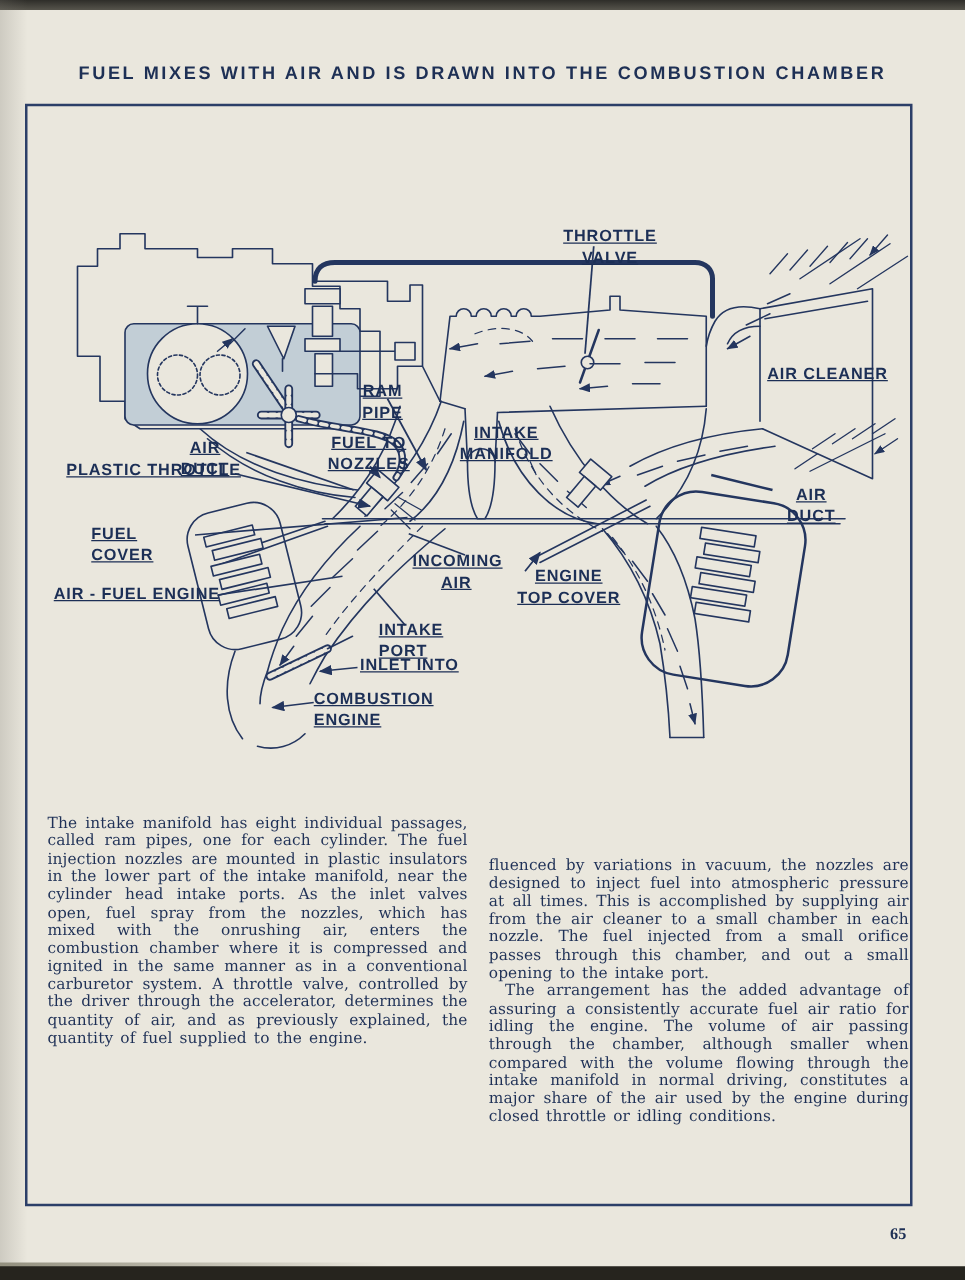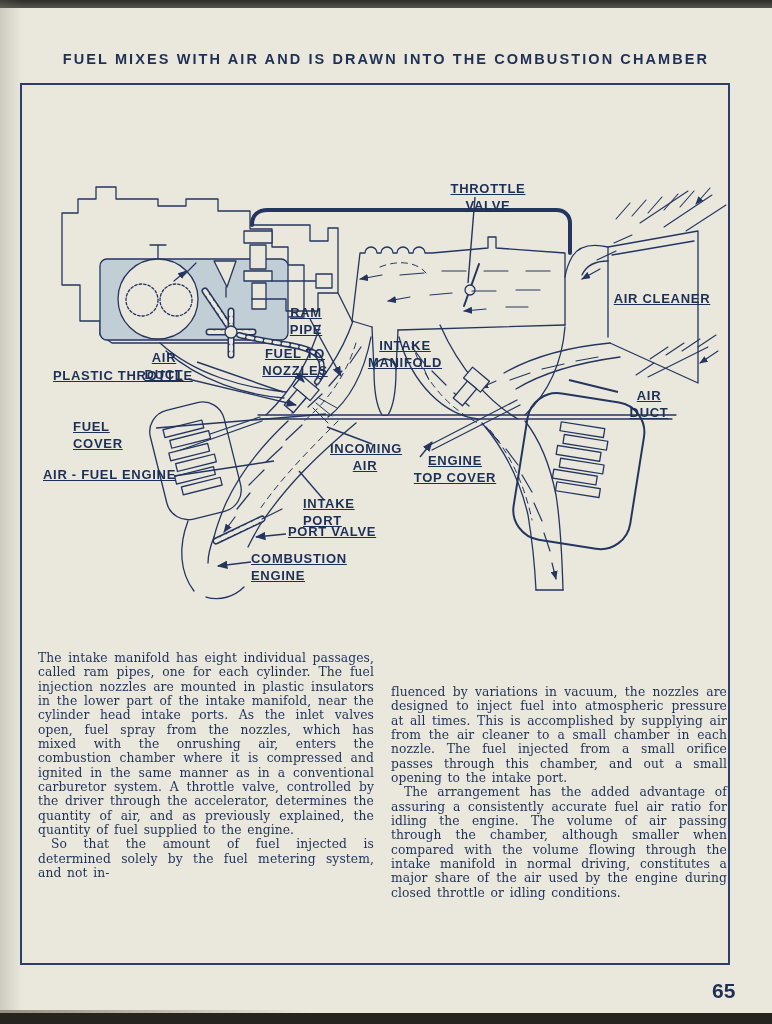--- a/index.html
+++ b/index.html
@@ -19,21 +19,21 @@
   .diagram-svg{position:absolute;left:20px;top:85px;width:708px;height:555px;}
   .dlabel{position:absolute;font-weight:bold;font-size:13px;line-height:1.3;
         letter-spacing:.7px;color:#1c2f56;text-decoration:underline;}
   .dlabel.c{text-align:center;}
   .col{position:absolute;top:651px;width:336px;font-family:"DejaVu Serif",serif;
         font-size:12.3px;line-height:14.35px;color:#1f3157;text-align:justify;
         word-spacing:1.6px;letter-spacing:.1px;}
   .col p{margin:0;}
   .col p.indent{text-indent:13px;}
   .page-number{position:absolute;left:712px;top:979px;width:40px;
-        font-weight:bold;font-size:21px;color:#1e3055;}
+        font-weight:bold;font-size:13px;color:#1e3055;font-family:Liberation Serif, serif;}
 </style>
 </head>
 <body>
 
 <div class="page">
   <div class="scan-top"></div>
   <div class="scan-left"></div>
 
   <div class="title">FUEL MIXES WITH AIR AND IS DRAWN INTO THE COMBUSTION CHAMBER</div>
 
@@ -217,26 +217,25 @@
   <div class="dlabel c" style="left:363px;top:338px;width:84px;">INTAKE MANIFOLD</div>
   <div class="dlabel c" style="left:234px;top:346px;width:70px;margin-left:26px;">FUEL TO NOZZLES</div>
   <div class="dlabel c" style="left:131px;top:350px;width:66px;">AIR DUCT</div>
   <div class="dlabel" style="left:53px;top:368px;width:140px;">PLASTIC THROTTLE</div>
   <div class="dlabel c" style="left:616px;top:388px;width:66px;">AIR DUCT</div>
   <div class="dlabel" style="left:73px;top:419px;width:86px;">FUEL COVER</div>
   <div class="dlabel" style="left:43px;top:467px;width:136px;">AIR - FUEL ENGINE</div>
   <div class="dlabel c" style="left:330px;top:441px;width:70px;">INCOMING AIR</div>
   <div class="dlabel c" style="left:386px;top:453px;width:84px;margin-left:27px;">ENGINE TOP COVER</div>
   <div class="dlabel" style="left:303px;top:496px;width:90px;">INTAKE PORT</div>
-  <div class="dlabel" style="left:288px;top:524px;width:92px;">PORT VALVE</div>
+  <div class="dlabel" style="left:288px;top:524px;width:92px;">INLET INTO</div>
   <div class="dlabel" style="left:251px;top:551px;width:150px;">COMBUSTION ENGINE</div>
 
   <div class="col" style="left:38px;">
     <p>The intake manifold has eight individual passages, called ram pipes, one for each cylinder.  The fuel injection nozzles are mounted in plastic insulators in the lower part of the intake manifold, near the cylinder head intake ports.  As the inlet valves open, fuel spray from the nozzles, which has mixed with the onrushing air, enters the combustion chamber where it is compressed and ignited in the same manner as in a conventional carburetor system.  A throttle valve, controlled by the driver through the accelerator, determines the quantity of air, and as previously explained, the quantity of fuel supplied to the engine.</p>
-    <p class="indent">So that the amount of fuel injected is determined solely by the fuel metering system, and not in-</p>
   </div>
   <div class="col" style="left:391px;margin-top:34px;">
     <p>fluenced by variations in vacuum, the nozzles are designed to inject fuel into atmospheric pressure at all times.  This is accomplished by supplying air from the air cleaner to a small chamber in each nozzle.  The fuel injected from a small orifice passes through this chamber, and out a small opening to the intake port.</p>
     <p class="indent">The arrangement has the added advantage of assuring a consistently accurate fuel air ratio for idling the engine.  The volume of air passing through the chamber, although smaller when compared with the volume flowing through the intake manifold in normal driving, constitutes a major share of the air used by the engine during closed throttle or idling conditions.</p>
   </div>
 
   <div class="page-number">65</div>
 
   <div class="scan-bottom-sliver"></div>
   <div class="scan-bottom"></div>

